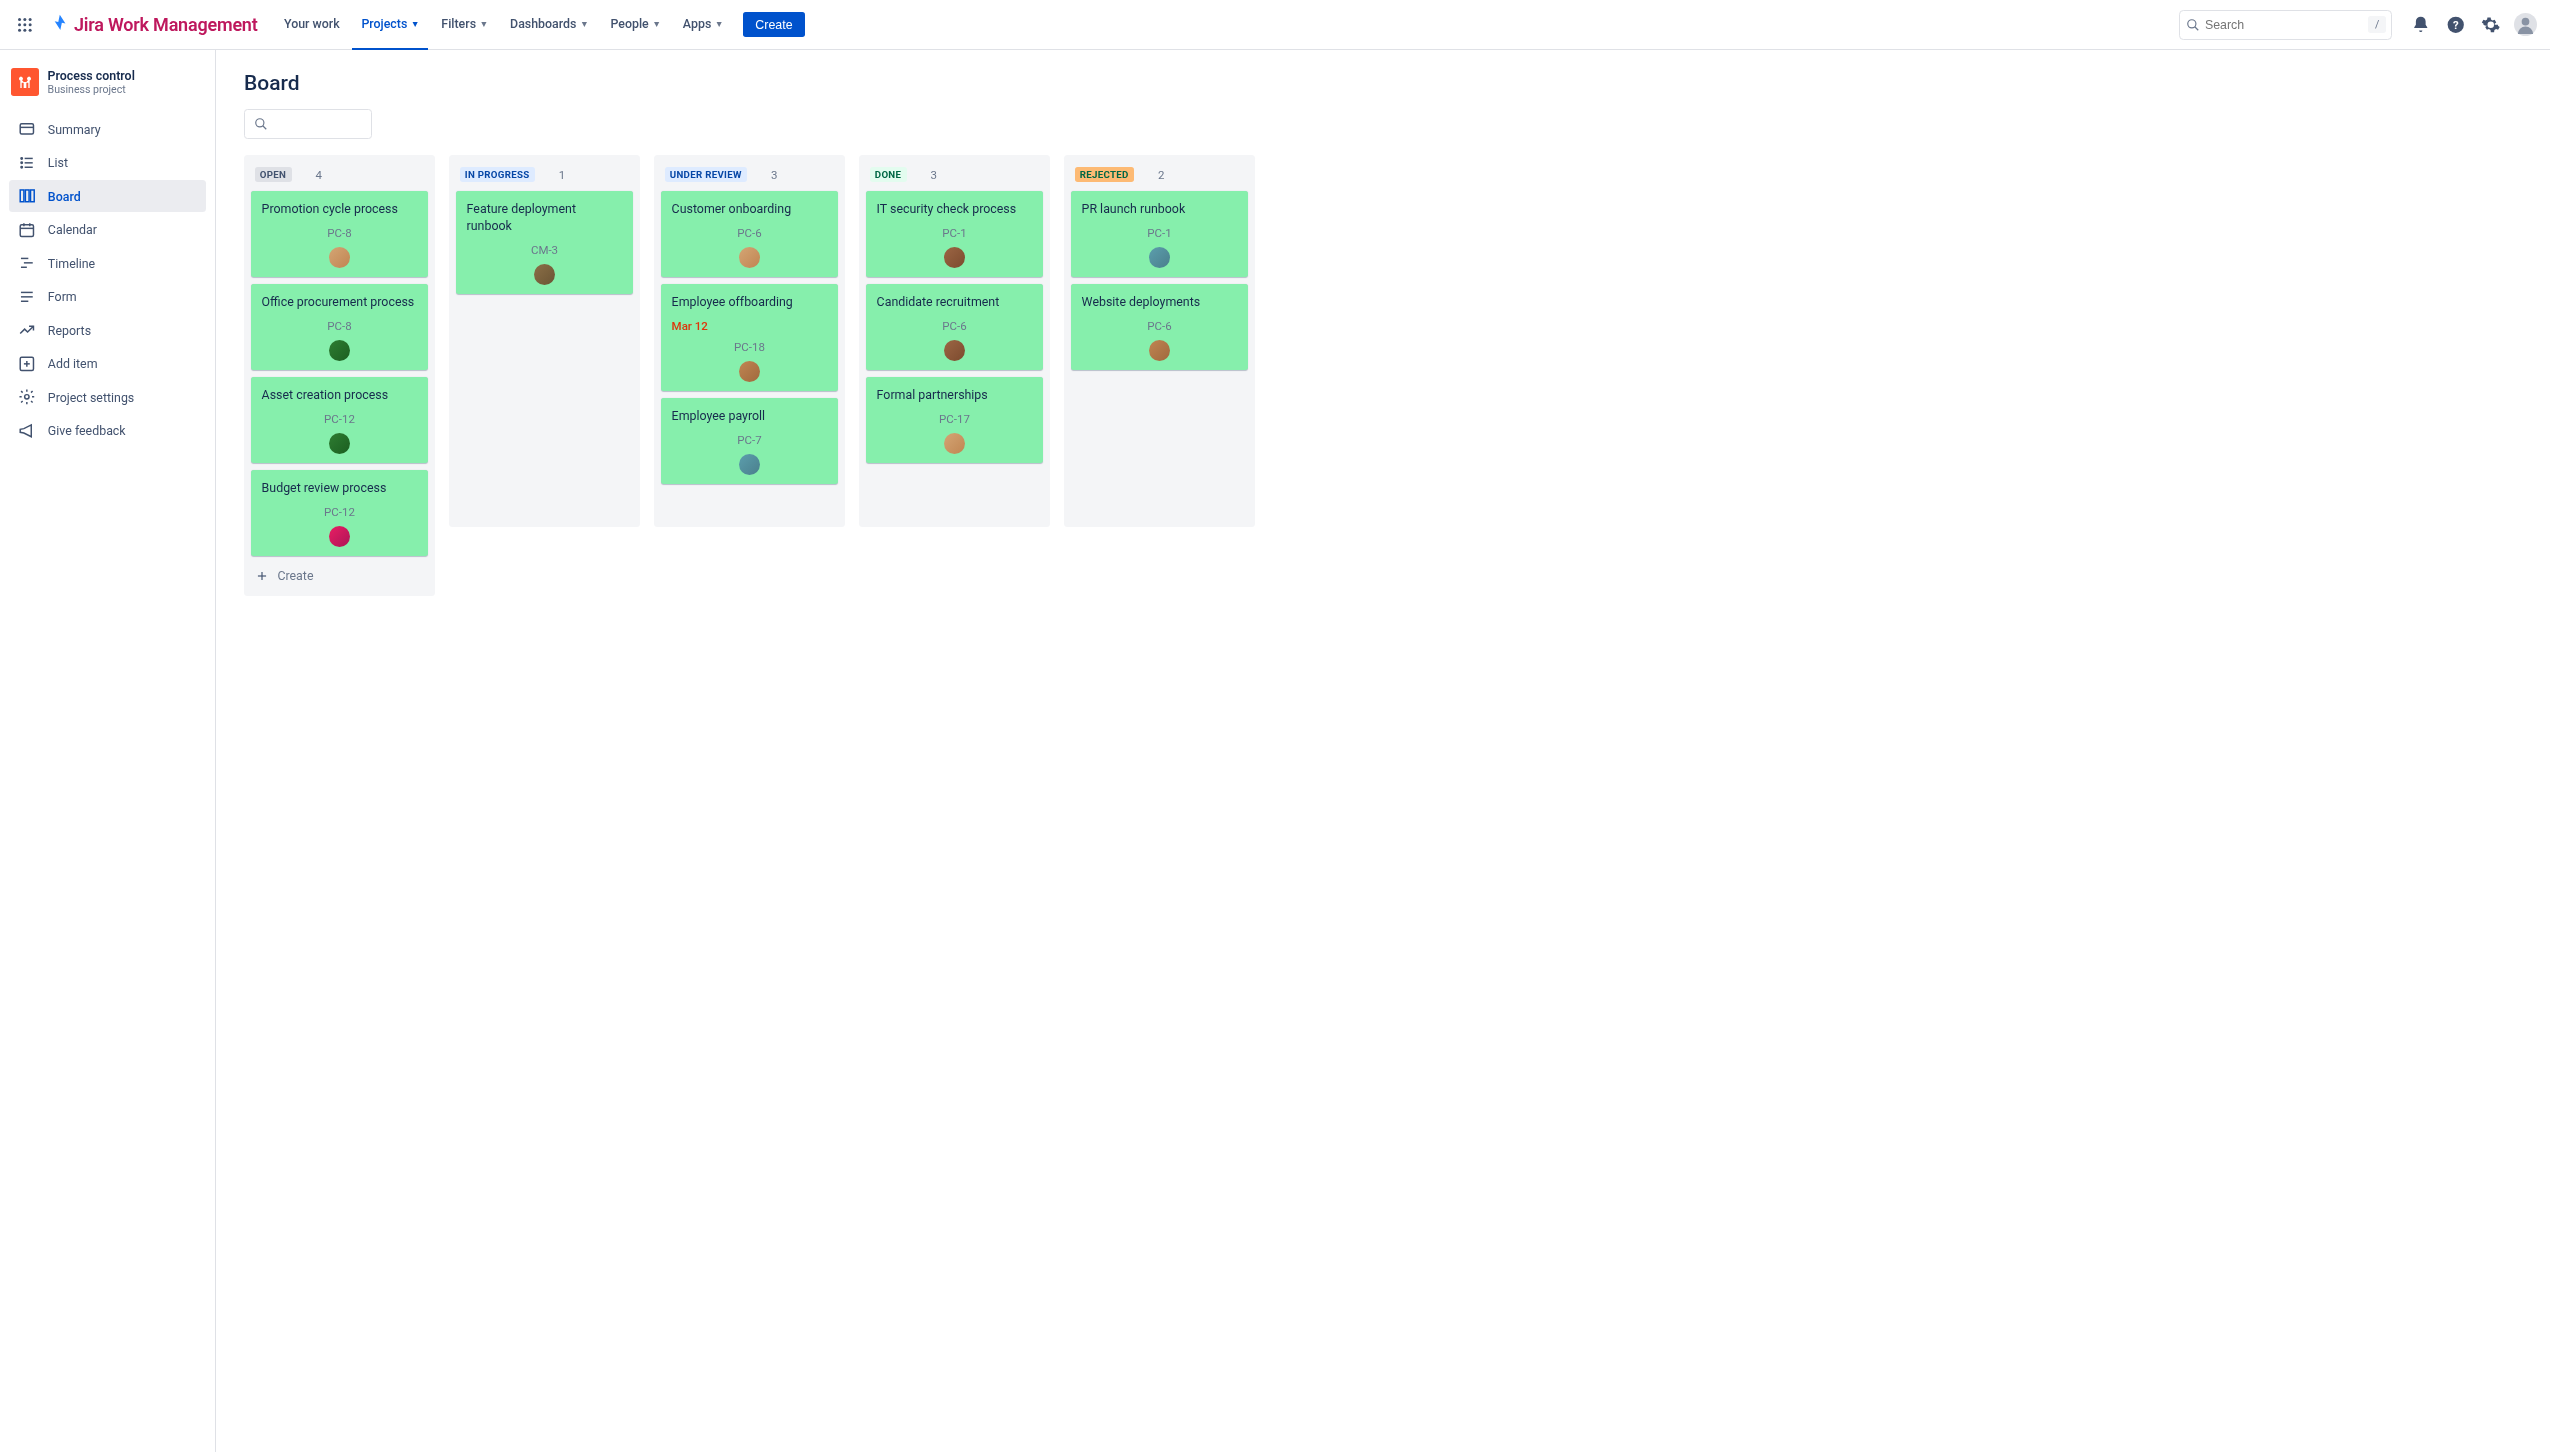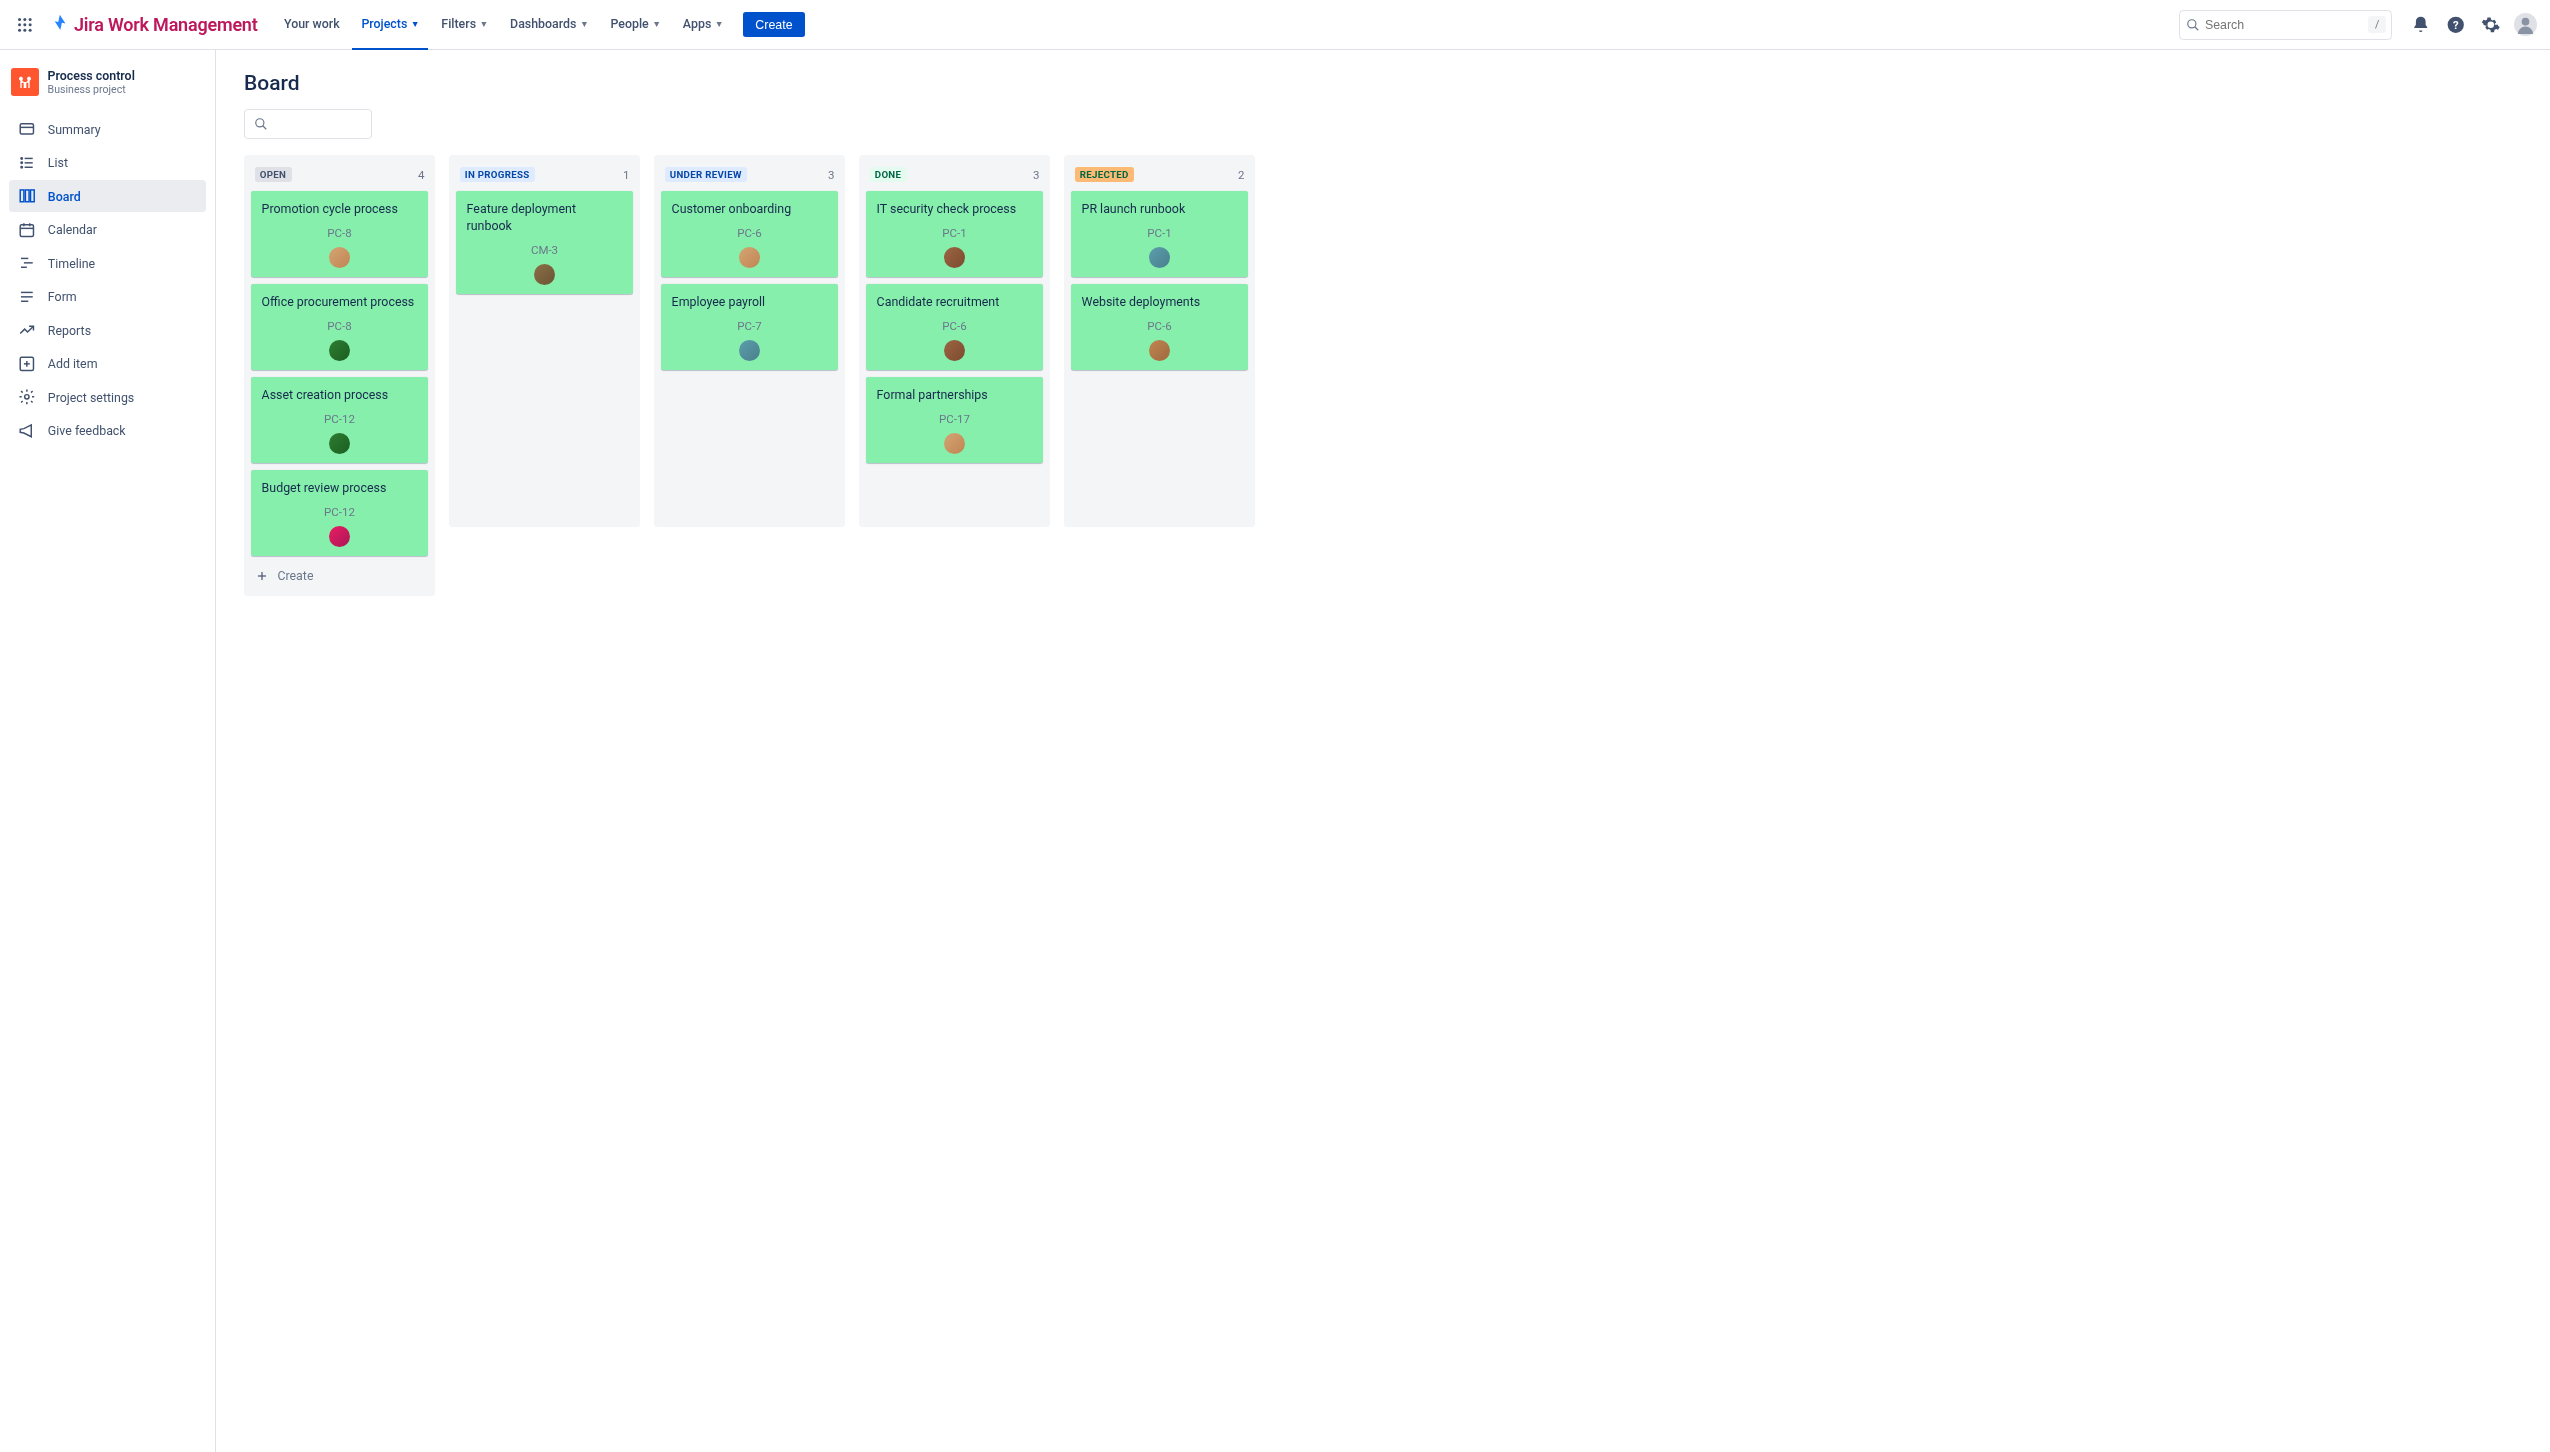--- a/index.html
+++ b/index.html
@@ -38,21 +38,21 @@
 .side-icon { width: 17.7px; height: 17.7px; display: flex; align-items: center; justify-content: center; color: #42526E; }
 
 
 .main { flex: 1; padding: 21px 28px; overflow-x: auto; }
 .page-title { font-size: 21px; font-weight: 500; color: #172B4D; margin-bottom: 14px; }
 .board-search { border: 1.8px solid #DFE1E6; border-radius: 3.5px; width: 128px; height: 30px; display: flex; align-items: center; padding: 0 8.9px; margin-bottom: 16px; }
 
 
 .board { display: flex; gap: 14px; align-items: flex-start; }
 .column { background: #F4F5F7; border-radius: 3.5px; width: 191px; padding: 7px; min-height: 372px; }
-.col-header { display: flex; align-items: center; gap: 24px; padding: 5.3px 3.5px 8.9px 3.5px; justify-content: space-between; }
+.col-header { display: flex; align-items: center; gap: 24px; padding: 5.3px 3.5px 8.9px 3.5px; }
 .col-title { font-size: 9.7px; font-weight: 700; letter-spacing: 0.3px; padding: 1.8px 5.3px; border-radius: 2.7px; }
 .col-count { font-size: 11.5px; color: #6B778C; }
 .card { background: #86efac; border-radius: 2.7px; box-shadow: 0 0.9px 0.9px rgba(9,30,66,0.25); padding: 8.9px 10.6px; margin-bottom: 7px; cursor: pointer; }
 .card-title { font-size: 12.4px; color: #172B4D; margin-bottom: 8.9px; line-height: 1.4; }
 .card-date { color: #DE350B; font-size: 11.5px; font-weight: 500; margin-bottom: 7px; }
 .card-footer { display: flex; align-items: center; justify-content: flex-end; gap: 7px; flex-direction: column; }
 .card-key { font-size: 11.5px; color: #6B778C; }
 .avatar { width: 21px; height: 21px; border-radius: 50%; display: inline-block; }
 .create-card { display: flex; align-items: center; gap: 8.9px; padding: 5.3px 3.5px; color: #6B778C; cursor: pointer; }
 
@@ -354,20 +354,28 @@
             <span class="col-count">3</span>
           </div>
           <div class="card">
             <div class="card-title">Customer onboarding</div>
             <div class="card-footer">
               <span class="card-key">PC-6</span>
               <span class="avatar av1"></span>
             </div>
           </div>
           <div class="card">
+            <div class="card-title">Employee offboarding</div>
+            <div class="card-date">Mar 12</div>
+            <div class="card-footer">
+              <span class="card-key">PC-18</span>
+              <span class="avatar av6"></span>
+            </div>
+          </div>
+          <div class="card">
             <div class="card-title">Employee payroll</div>
             <div class="card-footer">
               <span class="card-key">PC-7</span>
               <span class="avatar av5"></span>
             </div>
           </div>
         </div>
         <div class="column">
           <div class="col-header">
             <span class="col-title c-done">DONE</span>

